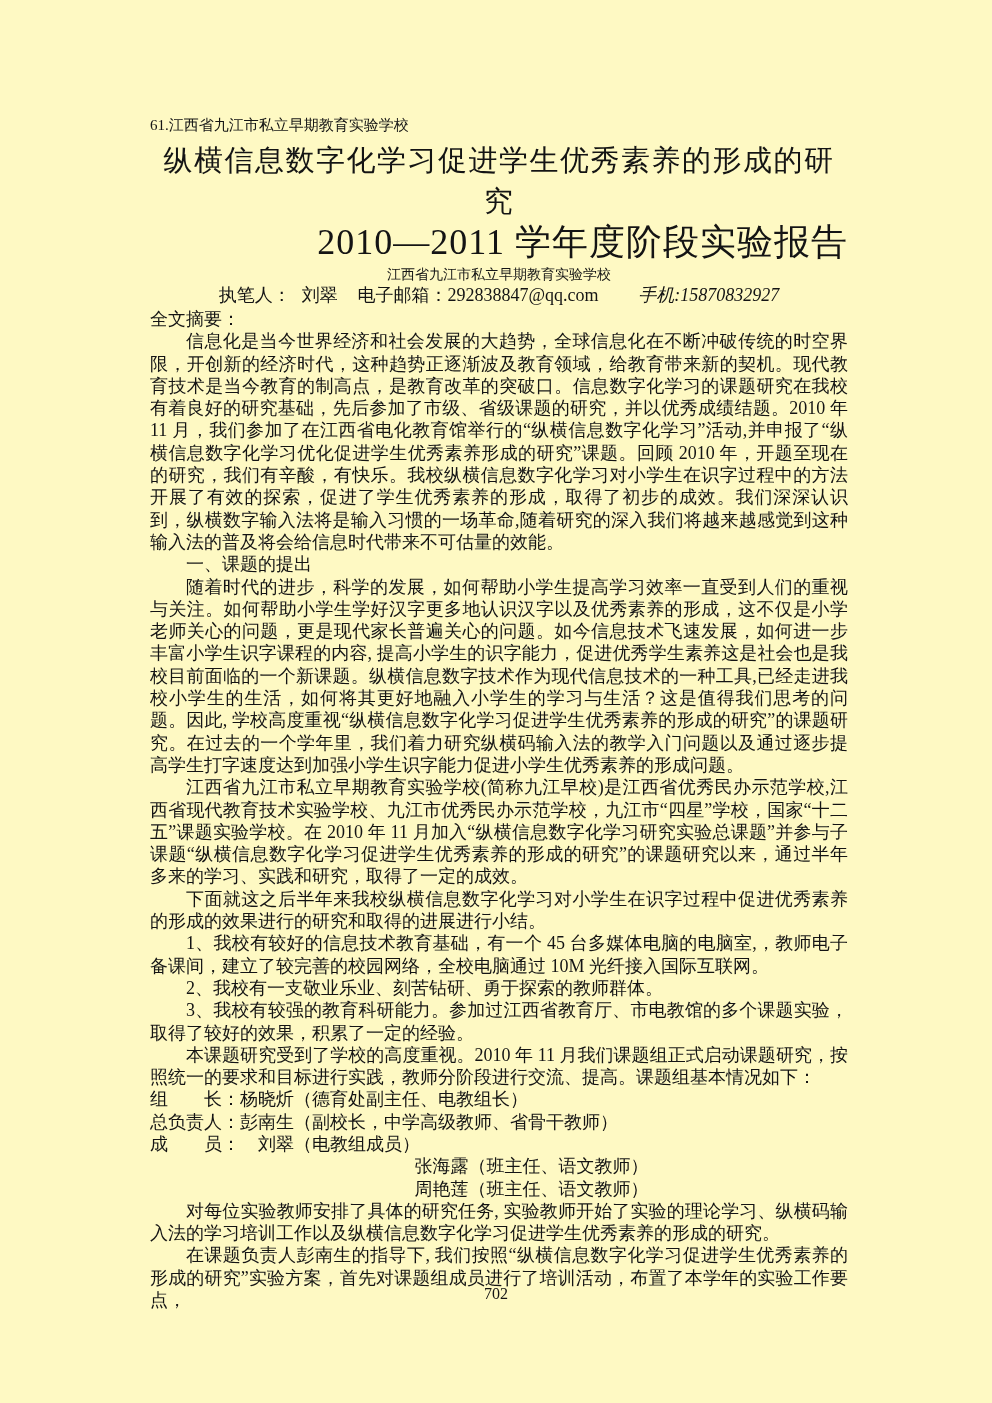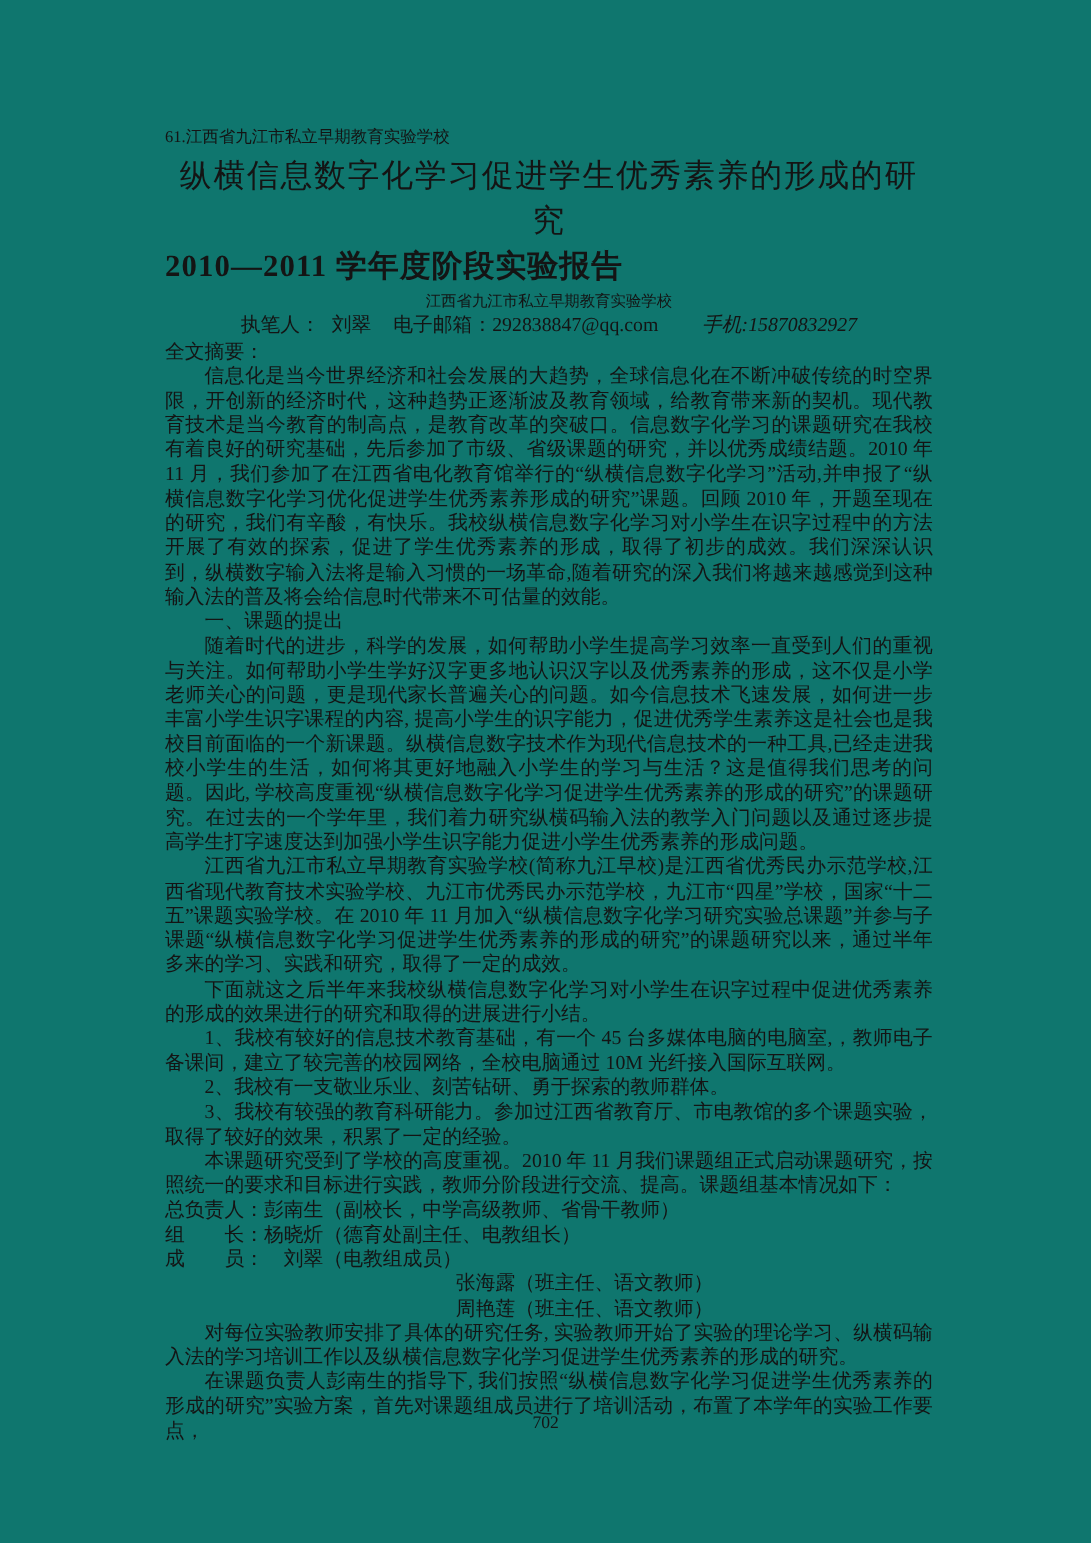--- a/index.html
+++ b/index.html
@@ -5,21 +5,21 @@
   html, body {
     margin: 0;
     padding: 0;
     background: #e8e8e8;
   }
   .page {
     position: relative;
     width: 992px;
     height: 1403px;
     margin: 0 auto;
-    background: #0f766e;
+    background: #fef9c3;
     box-sizing: border-box;
     padding: 116px 144px 0 150px;
     color: #141414;
     font-family: "Liberation Serif", "DejaVu Serif", serif;
     overflow: hidden;
   }
   .doc-index {
     font-size: 15px;
     line-height: 19px;
     margin: 0 0 5px 0;
@@ -27,25 +27,25 @@
   }
   .title {
     font-size: 29px;
     line-height: 41px;
     font-weight: normal;
     letter-spacing: 1.5px;
     text-align: center;
     margin: 0;
   }
   .subtitle {
-    font-size: 28px;
+    font-size: 36px;
     line-height: 41px;
-    font-weight: bold;
+    font-weight: normal;
     letter-spacing: 1px;
-    text-align: left;
+    text-align: right;
     margin: 0;
   }
   .institution {
     font-size: 14px;
     line-height: 21px;
     text-align: center;
     margin-top: 1px;
   }
   .byline {
     font-size: 18px;
@@ -124,23 +124,23 @@
 
 
     <p>1、我校有较好的信息技术教育基础，有一个 45 台多媒体电脑的电脑室,，教师电子备课间，建立了较完善的校园网络，全校电脑通过 10M 光纤接入国际互联网。</p>
 
     <p>2、我校有一支敬业乐业、刻苦钻研、勇于探索的教师群体。</p>
 
     <p>3、我校有较强的教育科研能力。参加过江西省教育厅、市电教馆的多个课题实验，取得了较好的效果，积累了一定的经验。</p>
 
     <p>本课题研究受到了学校的高度重视。2010 年 11 月我们课题组正式启动课题研究，按照统一的要求和目标进行实践，教师分阶段进行交流、提高。课题组基本情况如下：</p>
 
+    <p class="team-line">组　　长：杨晓炘（德育处副主任、电教组长）</p>
+
     <p class="team-line">总负责人：彭南生（副校长，中学高级教师、省骨干教师）</p>
-
-    <p class="team-line">组　　长：杨晓炘（德育处副主任、电教组长）</p>
 
     <p class="team-line">成　　员：　刘翠（电教组成员）</p>
 
     <p class="member-sub">张海露（班主任、语文教师）</p>
 
     <p class="member-sub">周艳莲（班主任、语文教师）</p>
 
     <p>对每位实验教师安排了具体的研究任务, 实验教师开始了实验的理论学习、纵横码输入法的学习培训工作以及纵横信息数字化学习促进学生优秀素养的形成的研究。</p>
 
     <p>在课题负责人彭南生的指导下, 我们按照“纵横信息数字化学习促进学生优秀素养的形成的研究”实验方案，首先对课题组成员进行了培训活动，布置了本学年的实验工作要点，</p>

